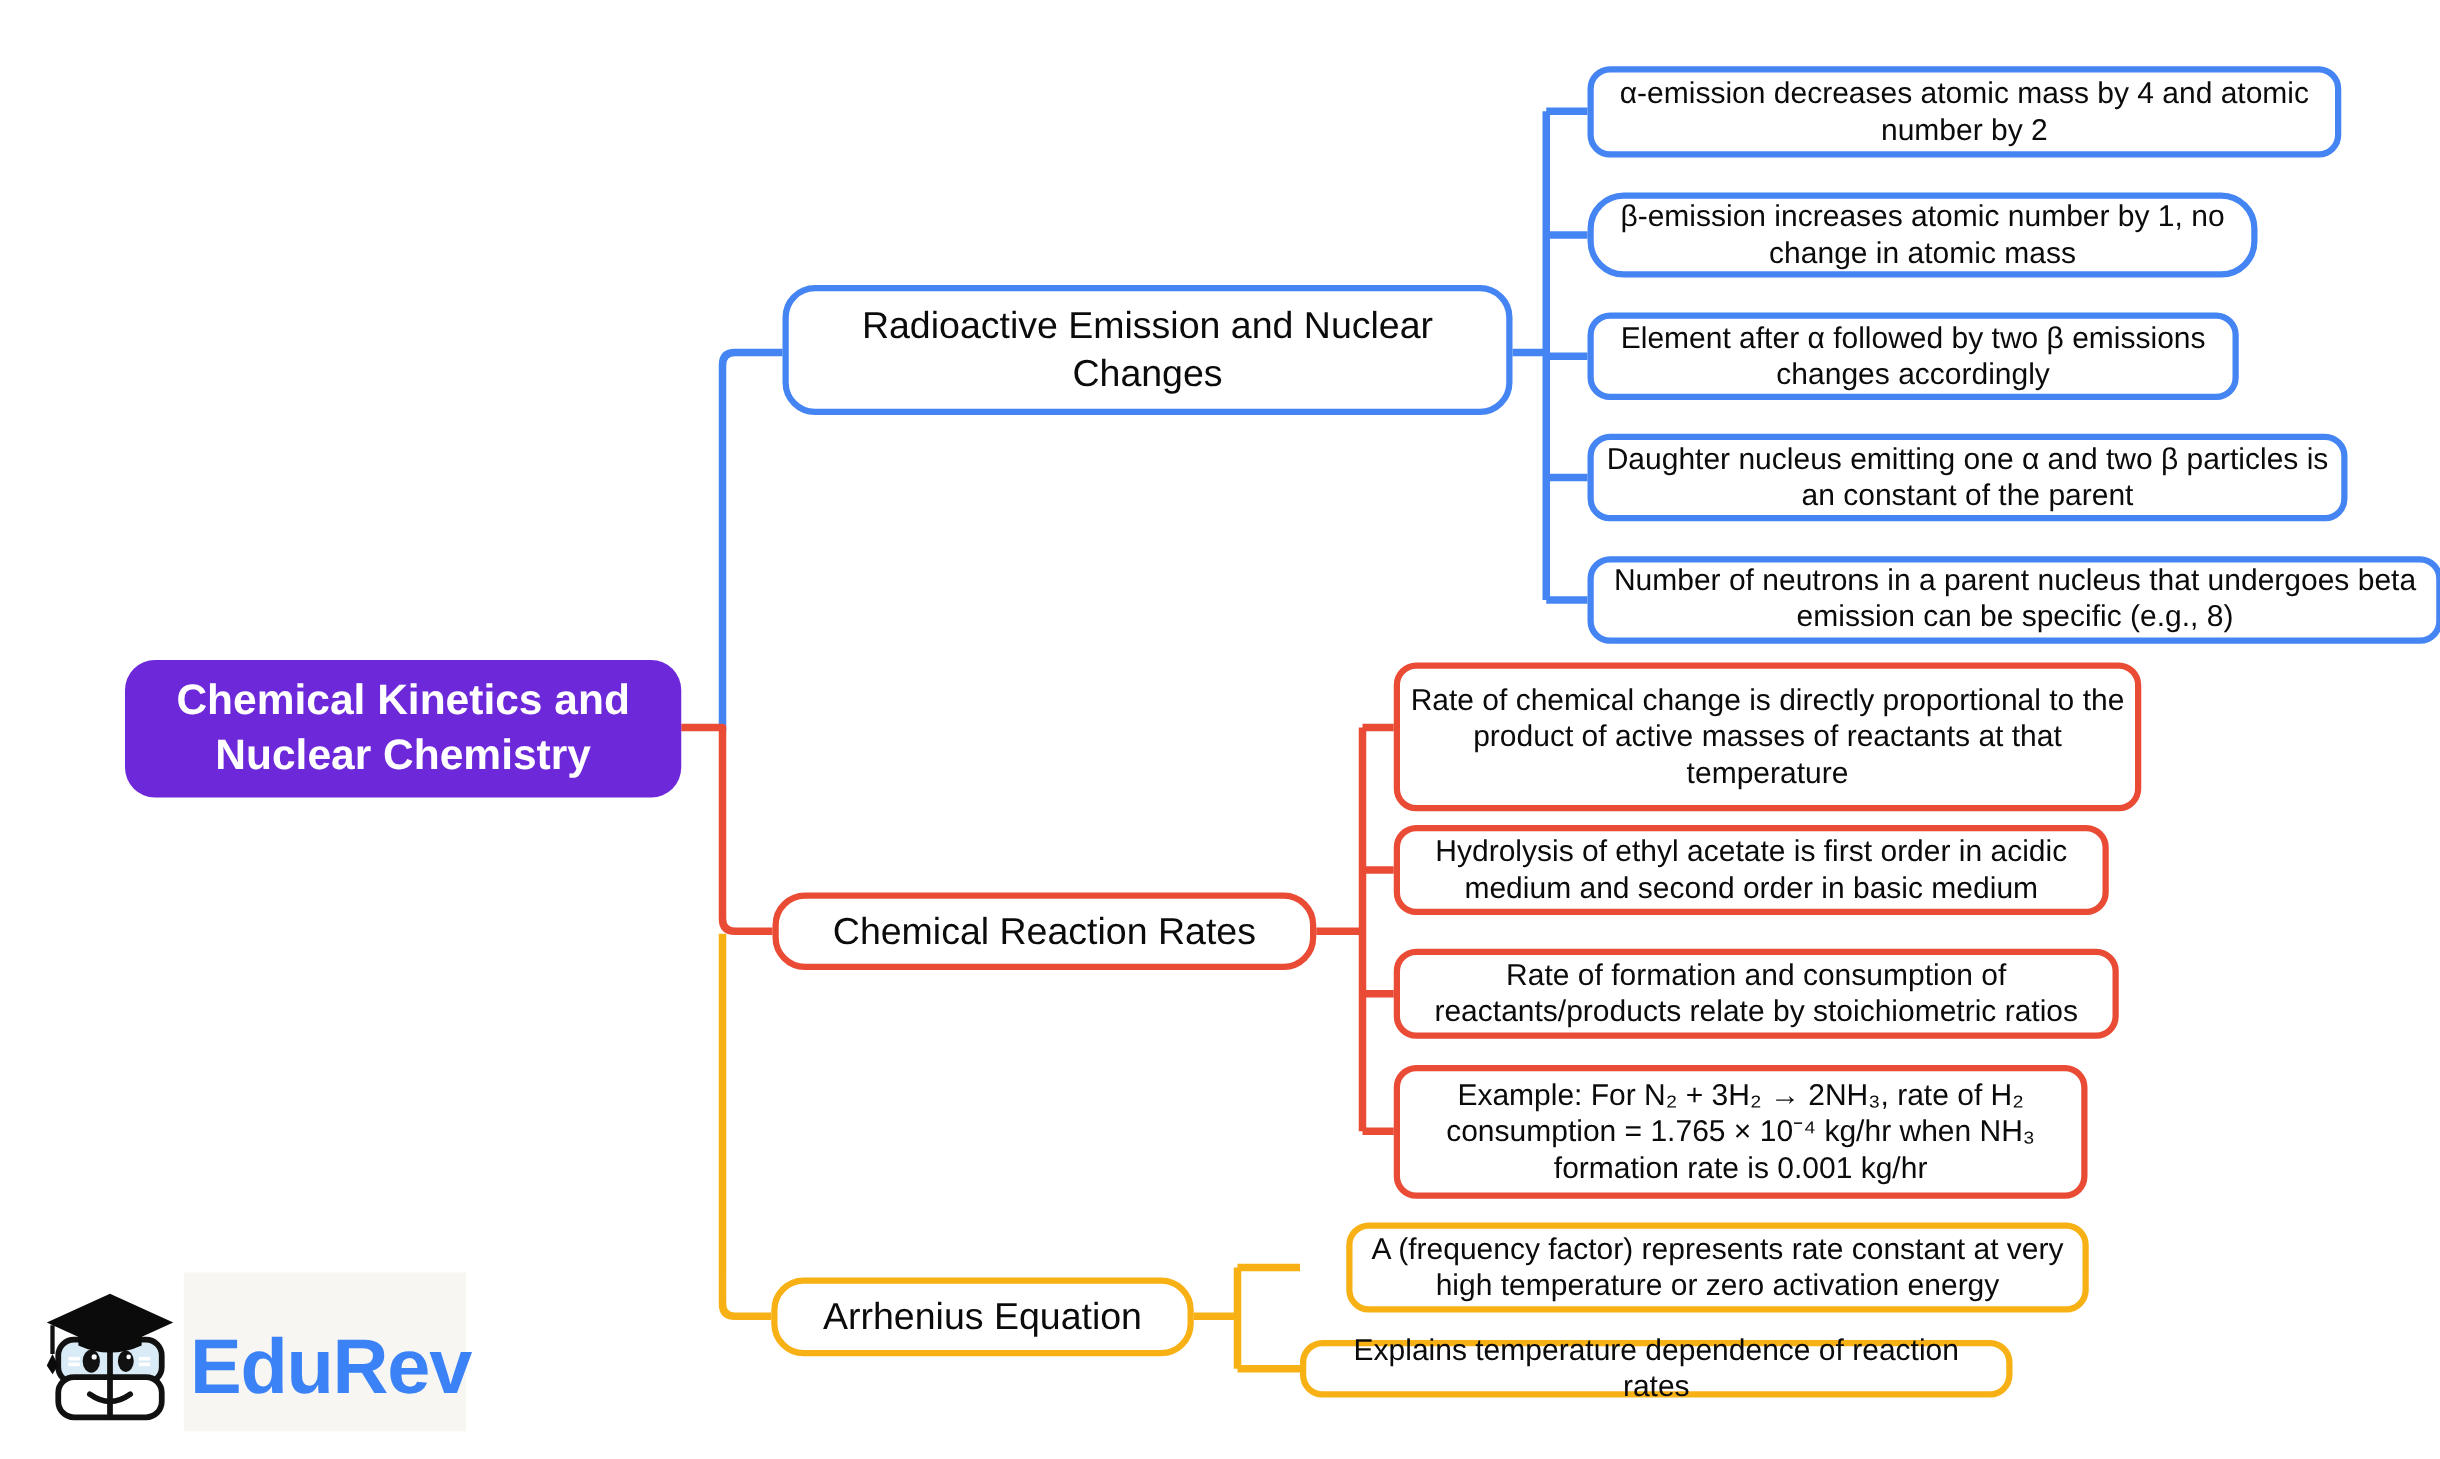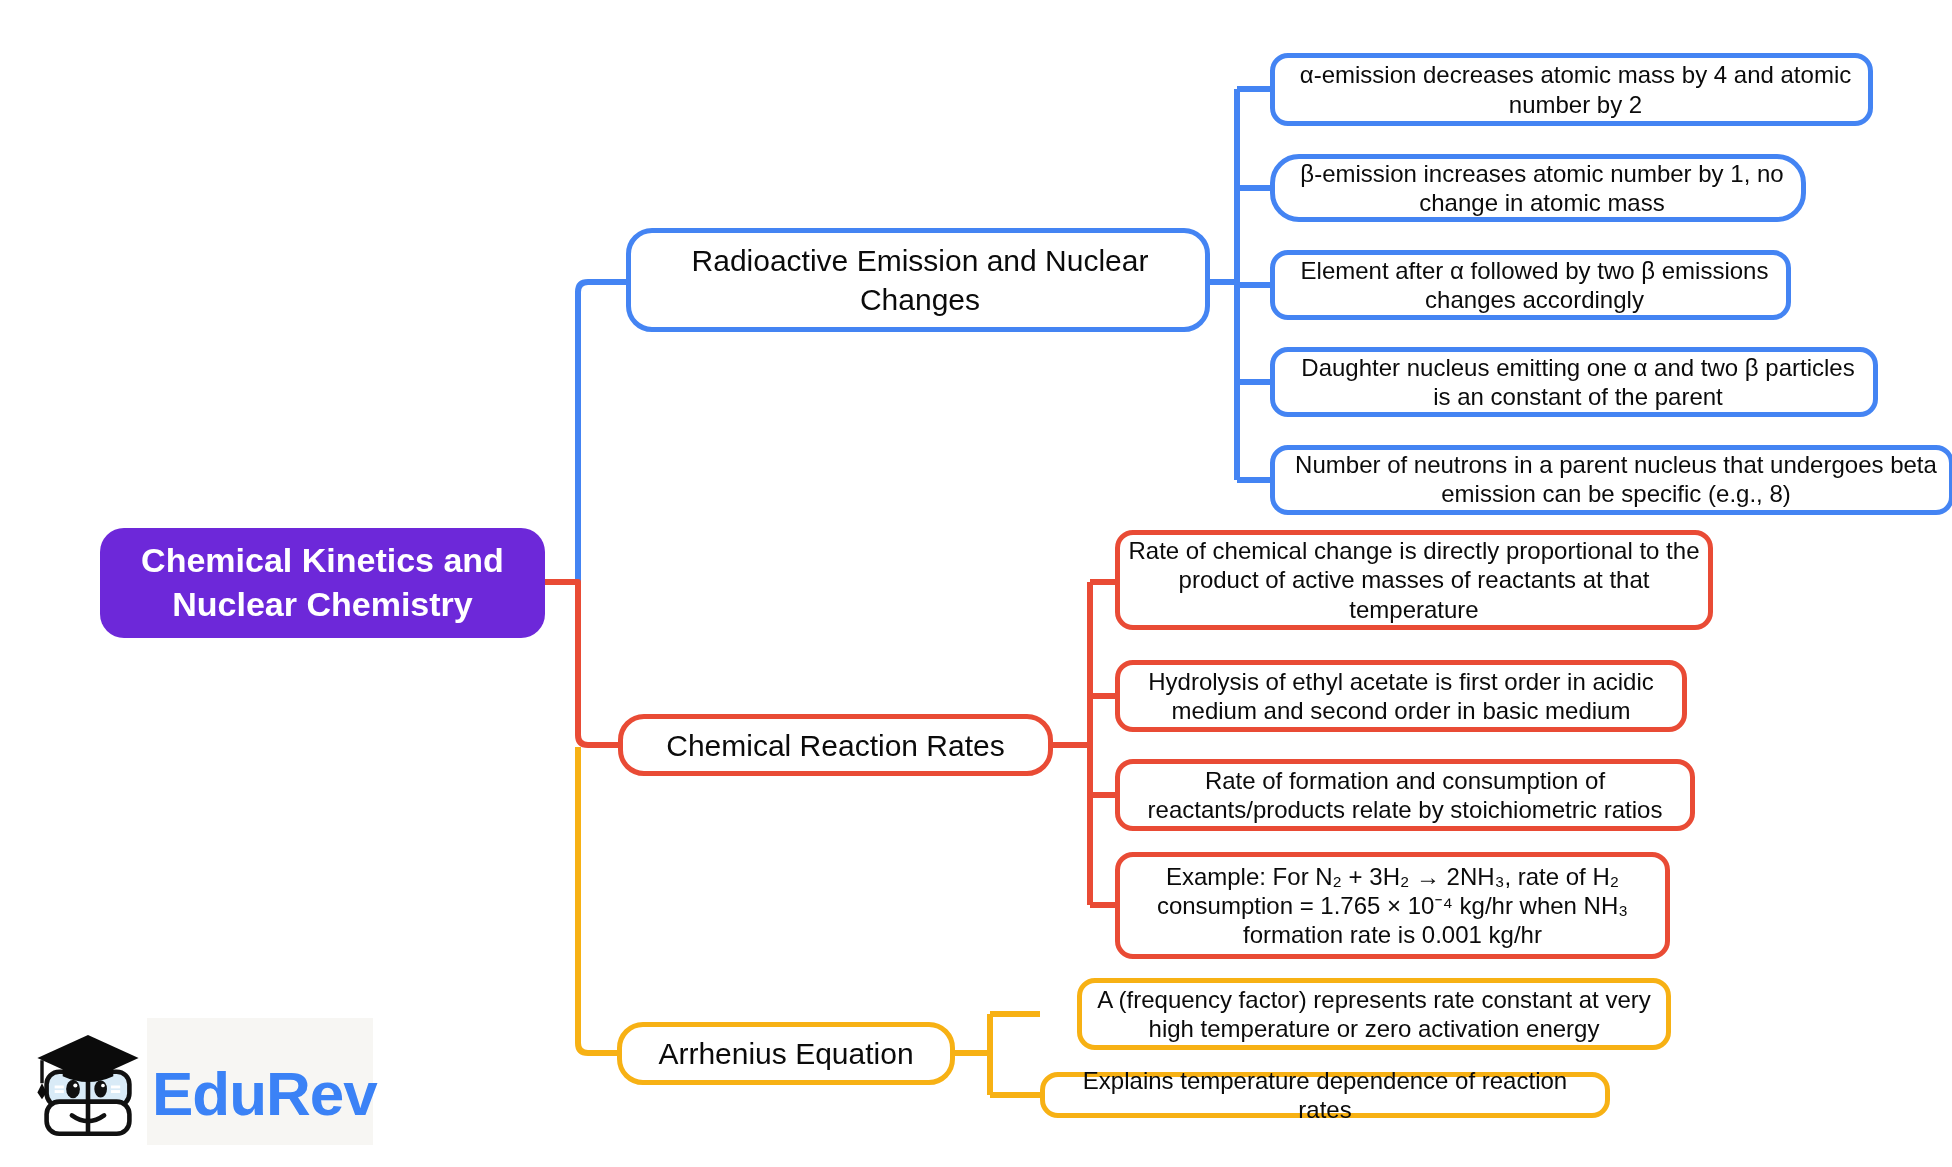--- a/index.html
+++ b/index.html
@@ -29,21 +29,21 @@
   .branch{
     border:5px solid;border-radius:26px;
     font-size:30px;line-height:1.3;
     padding:2px 12px;
   }
   .leaf{
     border:5px solid;border-radius:18px;
     font-size:24px;line-height:1.21;
     padding:2px 8px;
   }
-  .b-blue{border-color:#4484F3;padding-left:16px;}
+  .b-blue{border-color:#4484F3;}
   .b-red{border-color:#E94B35;}
   .b-yellow{border-color:#F7B114;}
   .logo-patch{
     position:absolute;left:147px;top:1018px;width:226px;height:127px;
     background:#f7f6f3;z-index:1;
   }
   .logo-mascot{position:absolute;left:28px;top:1028px;z-index:2;}
   .logo-text{
     position:absolute;left:152px;top:1058px;z-index:2;
     font-size:62px;font-weight:bold;color:#3b82f6;letter-spacing:-1px;
@@ -109,21 +109,21 @@
   <div class="node leaf b-blue" style="left:1270px;top:250px;width:521px;height:70px;">
     <span>Element after α followed by two β emissions changes accordingly</span>
   </div>
   <div class="node leaf b-blue" style="left:1270px;top:347px;width:608px;height:70px;">
     <span>Daughter nucleus emitting one α and two β particles is an constant of the parent</span>
   </div>
   <div class="node leaf b-blue" style="left:1270px;top:445px;width:684px;height:70px;align-items:flex-end;">
     <span>Number of neutrons in a parent nucleus that undergoes beta emission can be specific (e.g., 8)</span>
   </div>
 
-  <div class="node leaf b-red" style="left:1115px;top:530px;width:598px;height:100px;">
+  <div class="node leaf b-red" style="left:1115px;top:530px;width:598px;height:119px;">
     <span>Rate of chemical change is directly proportional to the product of active masses of reactants at that temperature</span>
   </div>
   <div class="node leaf b-red" style="left:1115px;top:660px;width:572px;height:72px;">
     <span>Hydrolysis of ethyl acetate is first order in acidic medium and second order in basic medium</span>
   </div>
   <div class="node leaf b-red" style="left:1115px;top:759px;width:580px;height:72px;">
     <span>Rate of formation and consumption of reactants/products relate by stoichiometric ratios</span>
   </div>
   <div class="node leaf b-red" style="left:1115px;top:852px;width:555px;height:107px;">
     <span>Example: For N₂ + 3H₂ → 2NH₃, rate of H₂ consumption = 1.765 × 10⁻⁴ kg/hr when NH₃ formation rate is 0.001 kg/hr</span>

